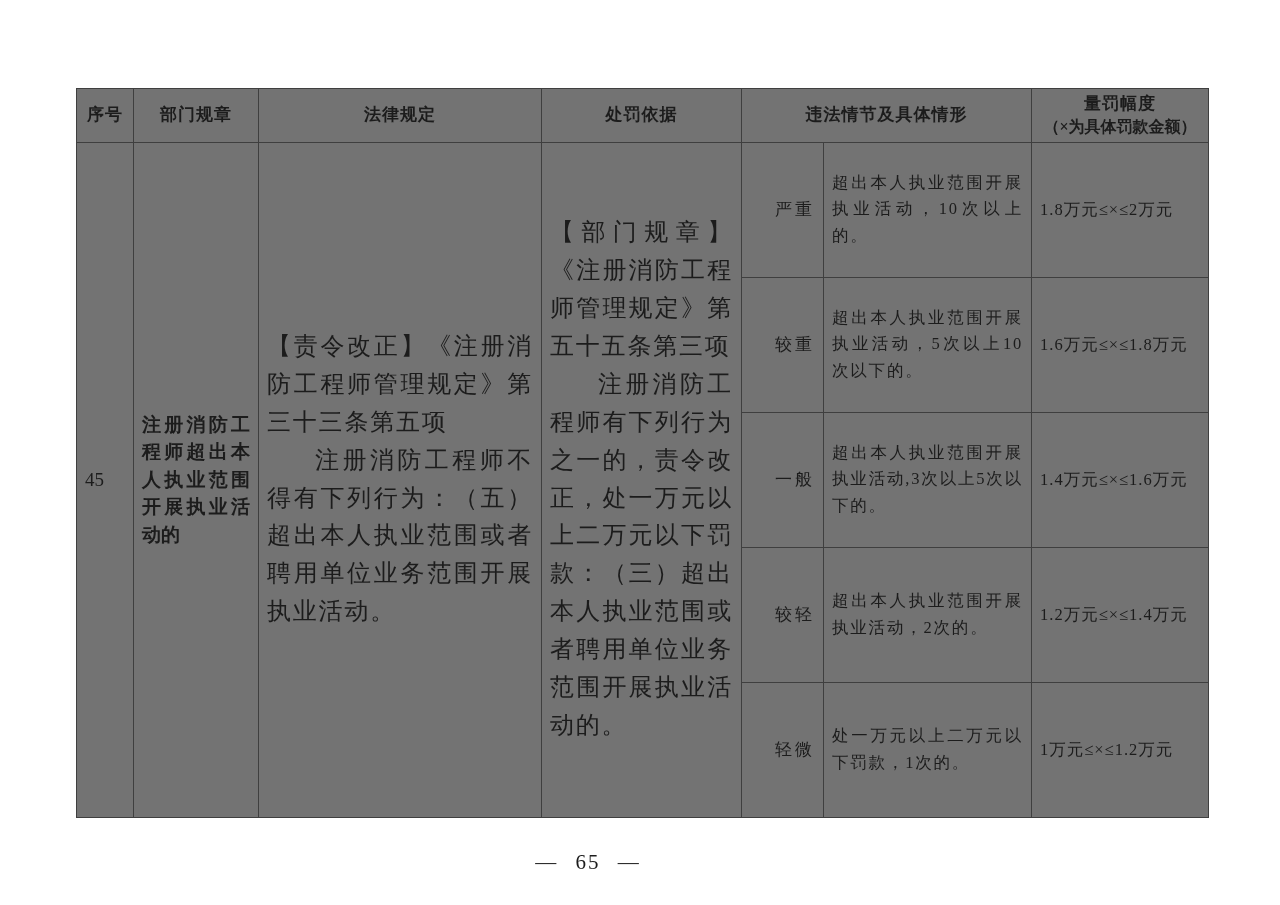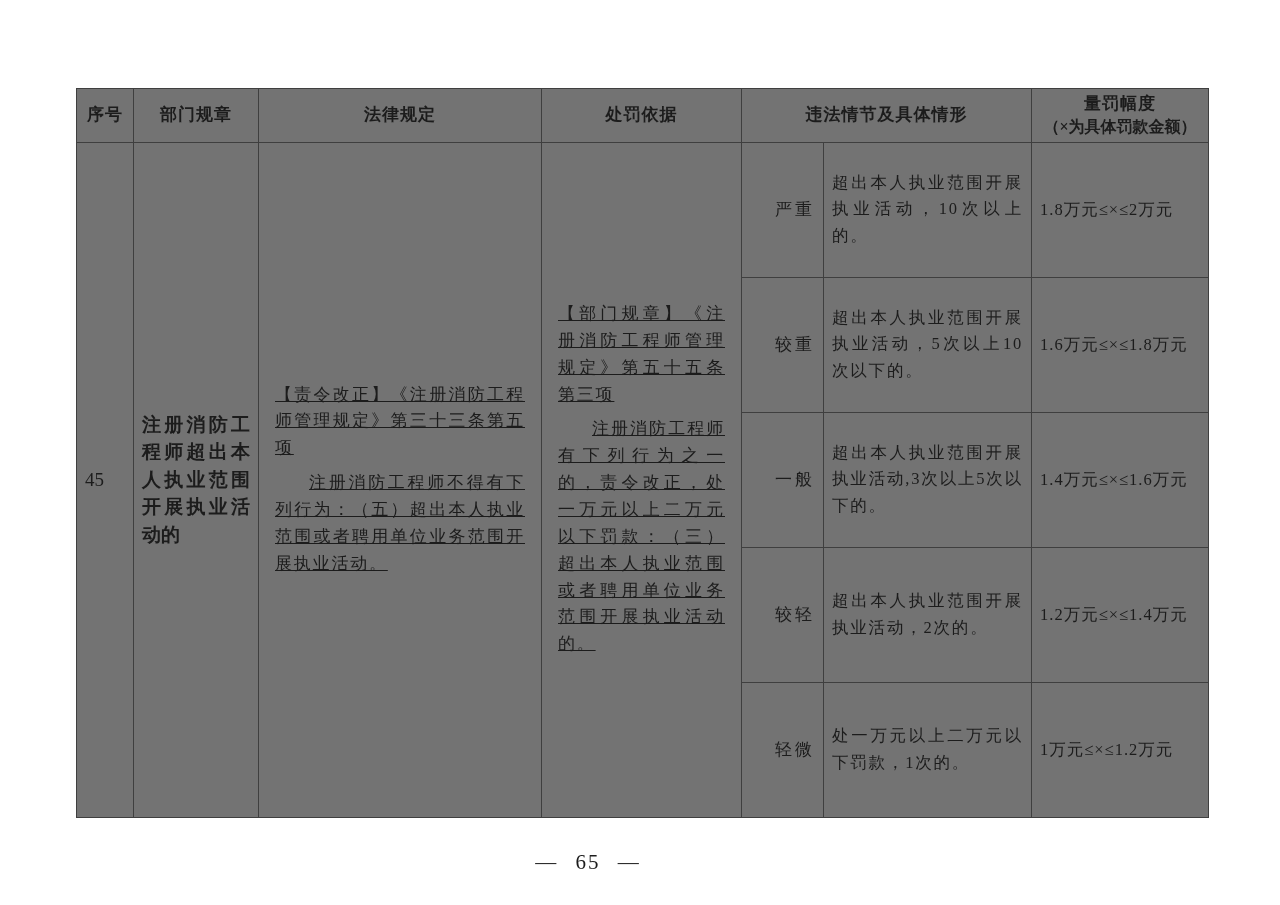--- a/index.html
+++ b/index.html
@@ -51,27 +51,26 @@
   td.violation-cell {
     font-weight: bold;
     font-size: 19px;
     line-height: 1.45;
     text-align: justify;
     text-justify: inter-character;
     padding: 0 8px;
   }
   td.law-cell { padding: 0 9px; }
   td.law-cell p {
-    margin: 8px;
-    font-size: 17px;
+    margin: 0;
+    font-size: 24px;
     letter-spacing: 1.8px;
     line-height: 1.58;
     text-align: justify;
     text-justify: inter-character;
-    text-decoration: underline;
   }
   td.law-cell p.indented { text-indent: 2em; }
 
   td.severity-cell {
     text-align: right;
     font-size: 17px;
     letter-spacing: 3px;
     padding: 2px 2px;
   }
   td.situation-cell {

